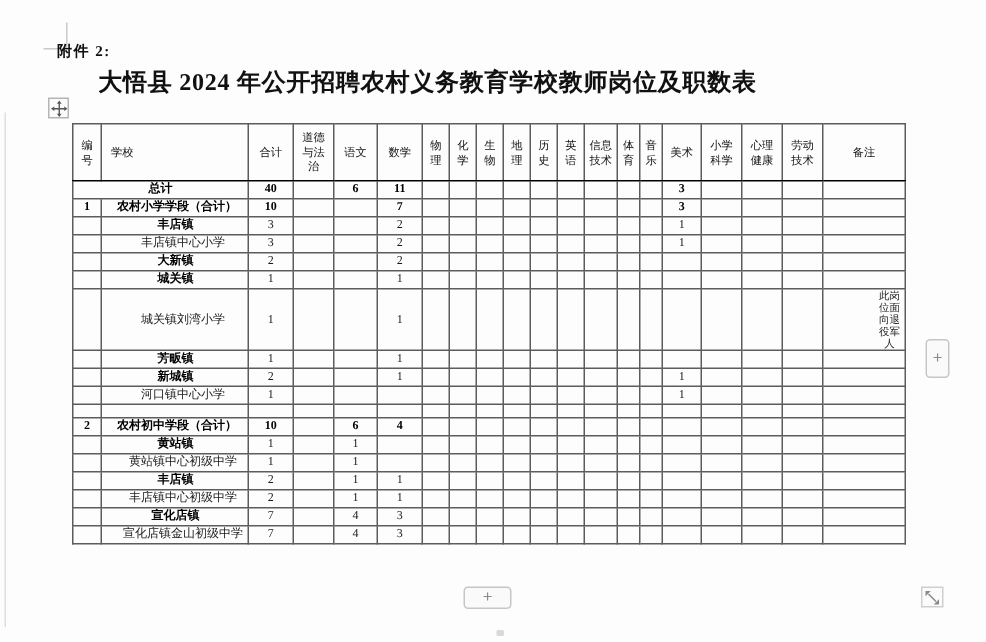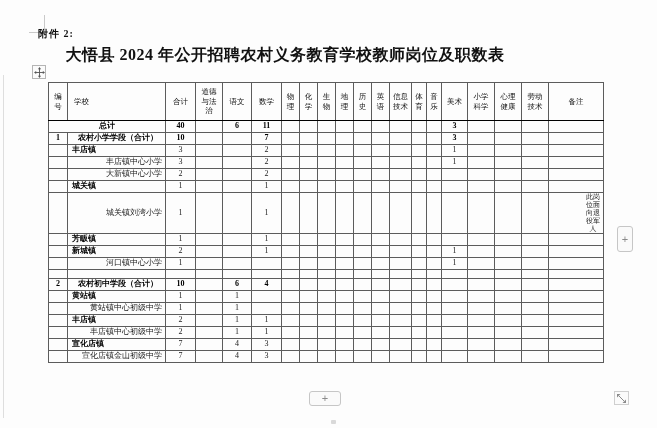--- a/index.html
+++ b/index.html
@@ -38,23 +38,23 @@
   }
   .doc-table th.cell-school { text-align:left; padding-left:6px; }
   .doc-table tbody tr { height:12px; }
   .doc-table td { font-size:8px; line-height:1.1; color:#1a1a1a; white-space:nowrap; }
   .doc-table td.cell-bz { font-size:7px; line-height:1.15; white-space:normal;padding-left:37px; }
 
   tr.row-total td, tr.row-section td { font-weight:bold; color:#000; border-top:1px solid #84cc16; }
   tr.row-total td.cell-school { text-align:center; }
   tr.row-section td.cell-school { text-align:center; padding-left:6px;margin-left:37px; }
   tr.row-town td { border-top:1px solid #000; }
-  tr.row-town td.cell-school { font-weight:bold; text-align:left; padding-left:4px; color:#000;margin-left:32px; }
+  tr.row-town td.cell-school { font-weight:bold; text-align:center; padding-left:4px; color:#000;margin-left:32px; }
   tr.row-school td { border-top:1px solid #8d8d8d; }
-  tr.row-school td.cell-school { text-align:right; padding-left:14px; }
+  tr.row-school td.cell-school { text-align:center; padding-left:14px; }
   tr.row-tall { height:25px !important; }
   tr.row-empty { height:9px !important; }
 
   .add-row-btn {
     position:absolute; left:309px; top:391px; width:32px; height:15px;
     border:1px solid #c6c6c6; border-radius:3px; background:#fafafa;
     color:#8a8a8a; font-size:11px; line-height:13px; text-align:center;
     font-family:"Liberation Sans","DejaVu Sans",sans-serif; box-sizing:border-box;
   }
   .add-col-btn {
@@ -224,23 +224,23 @@
           <td class="cell-yy"></td>
           <td class="cell-xxjs"></td>
           <td class="cell-ty"></td>
           <td class="cell-yl"></td>
           <td class="cell-ms">1</td>
           <td class="cell-xxkx"></td>
           <td class="cell-xljk"></td>
           <td class="cell-ldjs"></td>
           <td class="cell-bz"></td>
         </tr>
-        <tr class="row-school">
-          <td class="cell-no"></td>
-          <td class="cell-school">大新镇中心小学</td>
+        <tr class="row-town">
+          <td class="cell-no"></td>
+          <td class="cell-school">大新镇</td>
           <td class="cell-hj">2</td>
           <td class="cell-ddfz"></td>
           <td class="cell-yw"></td>
           <td class="cell-sx">2</td>
           <td class="cell-wl"></td>
           <td class="cell-hx"></td>
           <td class="cell-sw"></td>
           <td class="cell-dl"></td>
           <td class="cell-ls"></td>
           <td class="cell-yy"></td>

